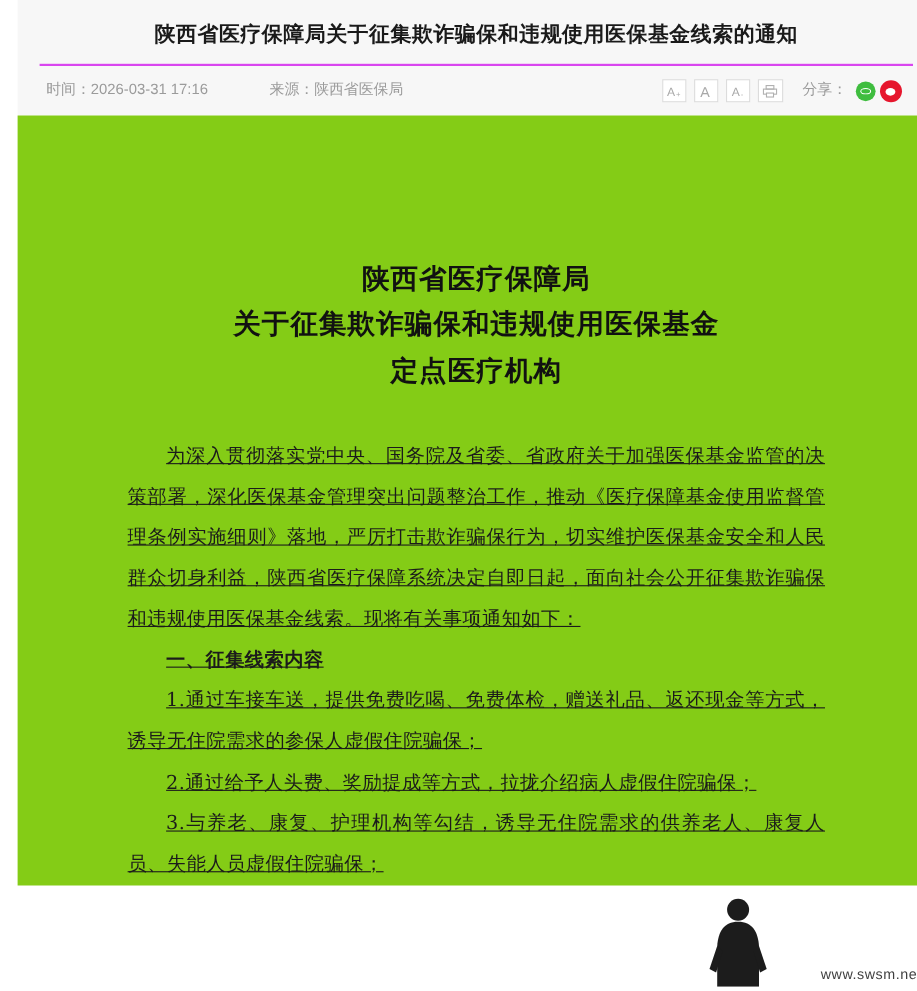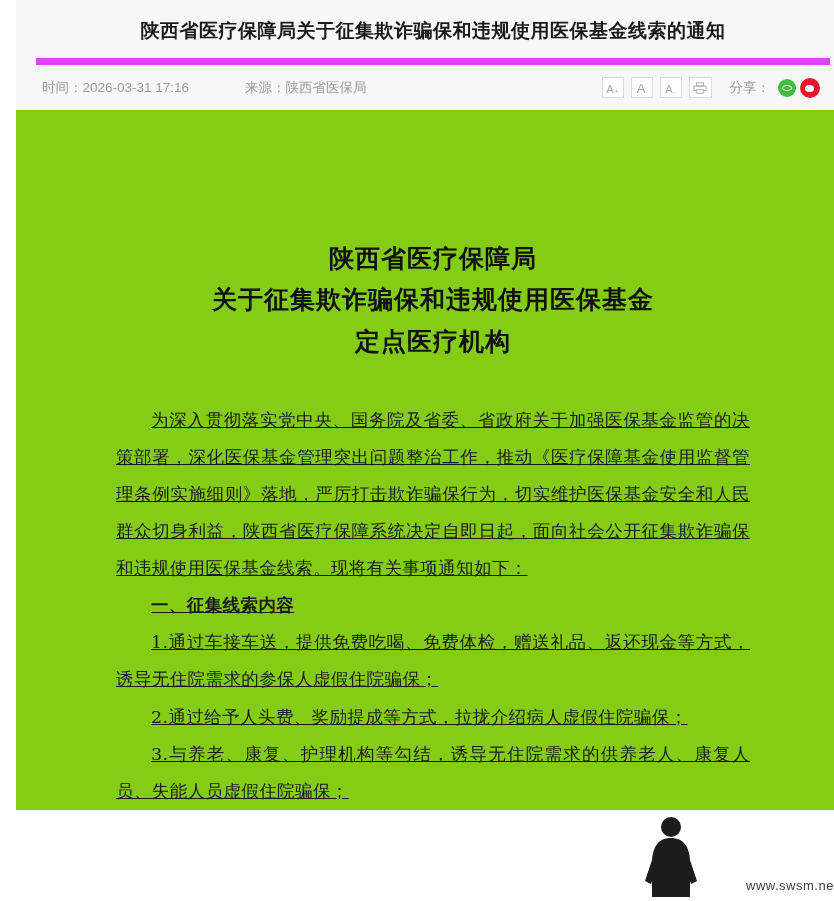--- a/index.html
+++ b/index.html
@@ -33,22 +33,21 @@
     text-align: center;
     font-size: 19px;
     font-weight: bold;
     color: #1a1a1a;
     letter-spacing: 0.5px;
     padding: 4px 0 14px 0;
     font-family: "DejaVu Sans", "Liberation Sans", sans-serif;
   }
   .meta-bar {
     display: flex;
-    align-items: center;
-    border-top: 7px solid #d946ef;
+    border-top: 2px solid #d946ef;
     padding: 12px 6px 12px 6px;
     font-size: 13.5px;
     color: #9b9b9b;
     position: relative;
   }
   .meta-time {
     margin-right: 56px;
     white-space: nowrap;
   }
   .meta-source {

